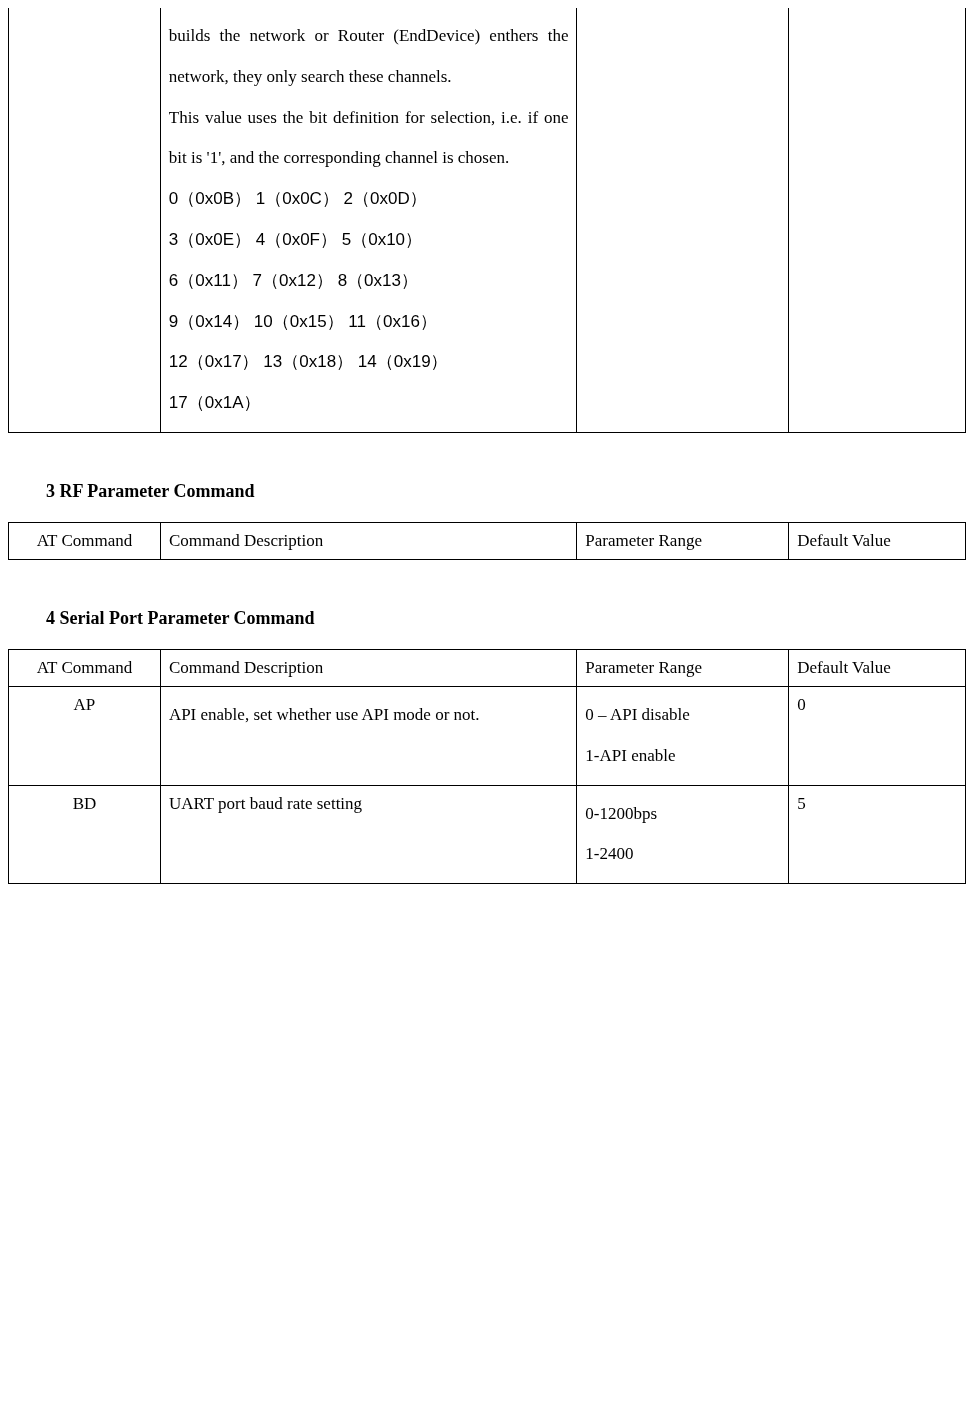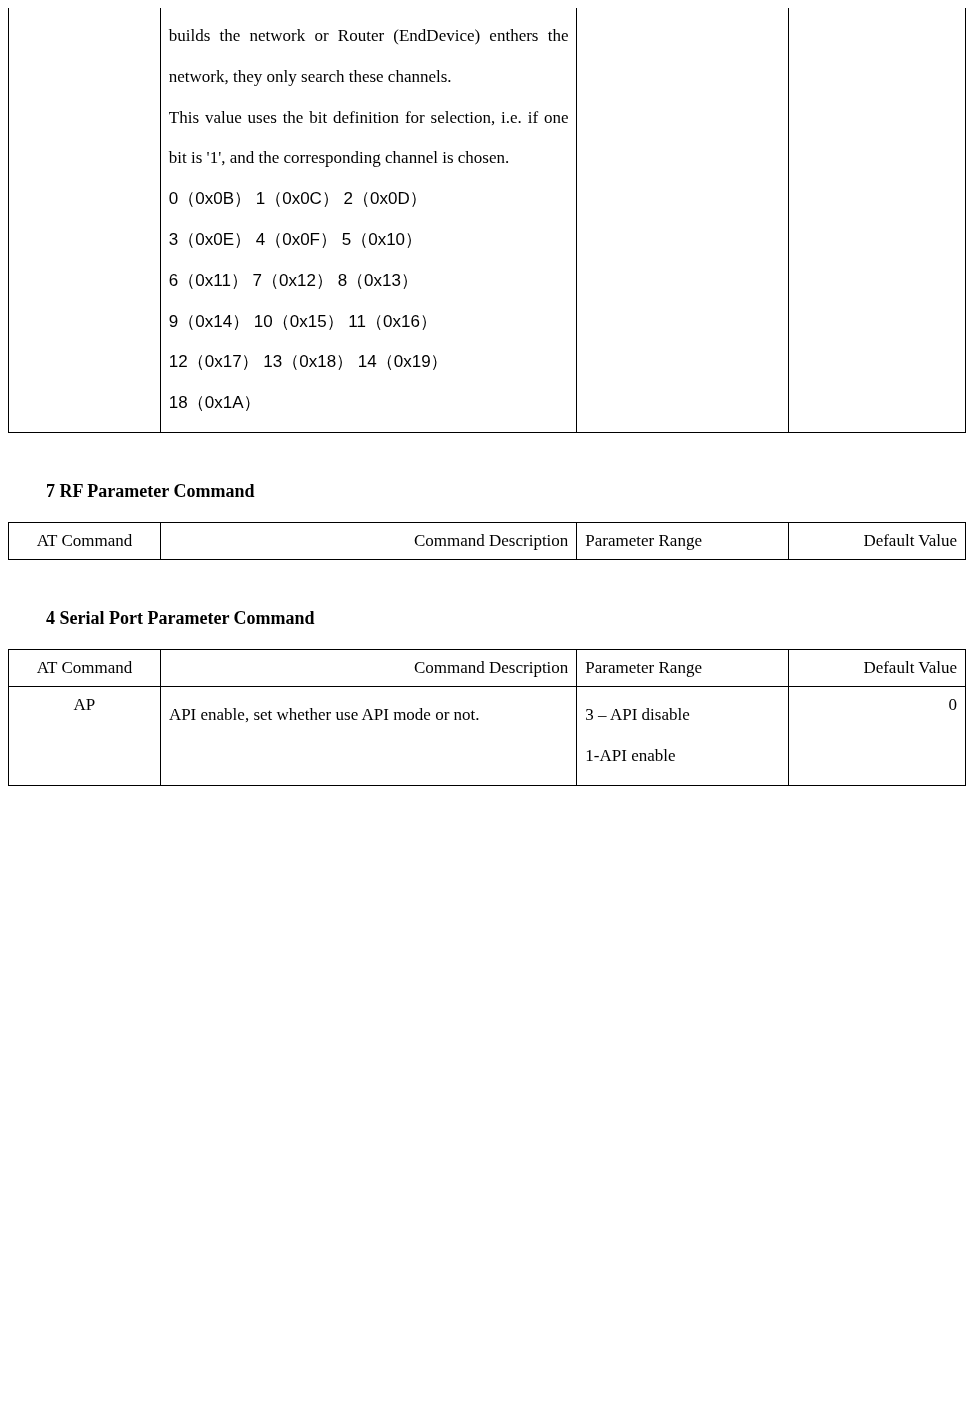--- a/index.html
+++ b/index.html
@@ -17,26 +17,26 @@
     width: 958px;
     margin: 0 auto;
   }
   td, th {
     border: 1px solid #000;
     padding: 8px 8px;
     vertical-align: top;
     font-weight: normal;
   }
   th {
-    text-align: right;
+    text-align: left;
   }
   .col-cmd { width: 135px; text-align: center; }
   .col-desc { width: 400px; }
   .col-range { width: 195px; }
-  .col-default { width: 160px; text-align: right; margin-top: 16px; }
+  .col-default { width: 160px; text-align: left; margin-top: 16px; }
 
   .section-heading {
     font-weight: bold;
     font-size: 18px;
     margin: 48px 0 20px 38px;
   }
 
   
   .frag-desc p {
     margin: 0 0 0 0;
@@ -66,29 +66,29 @@
       <tr>
     <td class="col-cmd" style="border-top:none;"></td>
     <td class="col-desc frag-desc" style="border-top:none;">
       <p>builds the network or Router (EndDevice) enthers the network, they only search these channels.</p>
       <p>This value uses the bit definition for selection, i.e. if one bit is '1', and the corresponding channel is chosen.</p>
       <div class="bits">0（0x0B）  1（0x0C）  2（0x0D）</div>
       <div class="bits">3（0x0E）  4（0x0F）  5（0x10）</div>
       <div class="bits">6（0x11）  7（0x12）   8（0x13）</div>
       <div class="bits">9（0x14）  10（0x15）  11（0x16）</div>
       <div class="bits">12（0x17） 13（0x18）  14（0x19）</div>
-      <div class="bits">18（0x1A）</div>
+      <div class="bits">17（0x1A）</div>
     </td>
     <td class="col-range" style="border-top:none;"></td>
     <td class="col-default" style="border-top:none;"></td>
   </tr>
 </tbody>
   </table>
 
-<div class="section-heading">7 RF Parameter Command</div>
+<div class="section-heading">3 RF Parameter Command</div>
 
 <table>
   <tbody>
       <tr>
     <th class="col-cmd">AT Command</th>
     <th class="col-desc">Command Description</th>
     <th class="col-range" style="text-align:left;">Parameter Range</th>
     <th class="col-default">Default Value</th>
   </tr>
 </tbody>
@@ -103,19 +103,28 @@
     <th class="col-desc">Command Description</th>
     <th class="col-range" style="text-align:left;">Parameter Range</th>
     <th class="col-default">Default Value</th>
   </tr>
   <tr>
     <td class="col-cmd">AP</td>
     <td class="col-desc desc-justify tight-lines">
        <div style="text-align:justify; padding-left:0;">API enable, set whether use API mode or not.</div>
     </td>
     <td class="col-range tight-lines">
-      <div>3 – API disable</div>
+      <div>0 – API disable</div>
       <div>1-API enable</div>
     </td>
     <td class="col-default">0</td>
+  </tr>
+  <tr>
+    <td class="col-cmd">BD</td>
+    <td class="col-desc">UART port baud rate setting</td>
+    <td class="col-range tight-lines">
+      <div>0-1200bps</div>
+      <div>1-2400</div>
+    </td>
+    <td class="col-default">5</td>
   </tr>
 </tbody>
   </table>
 
 </body></html>

